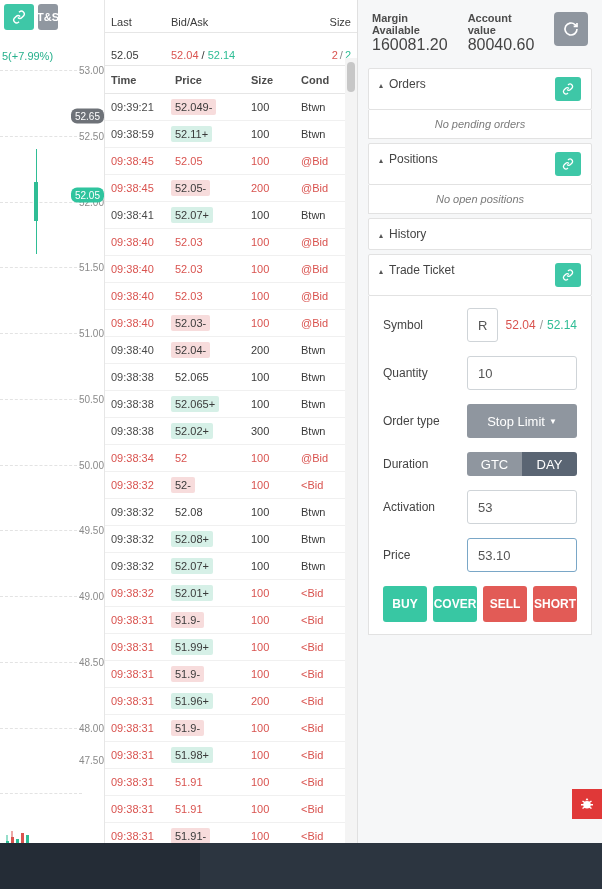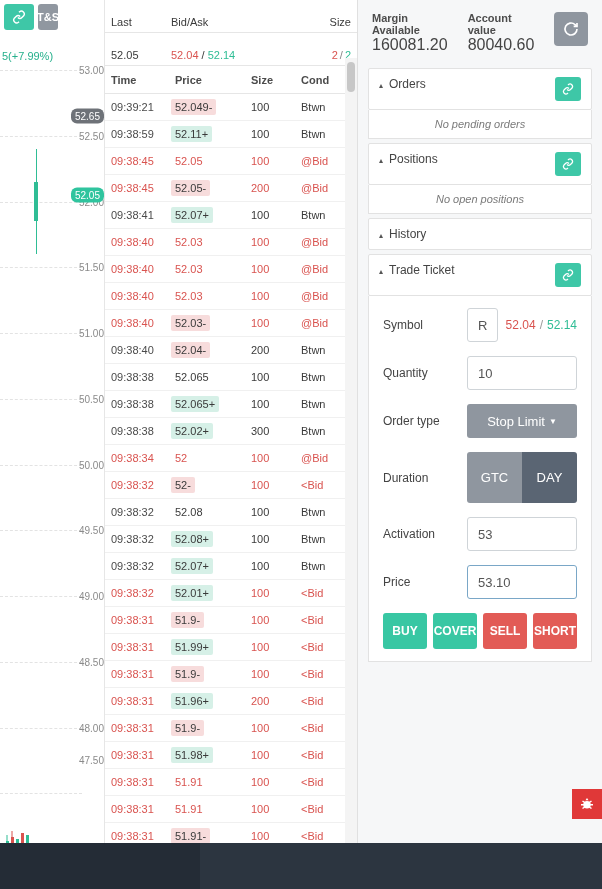--- a/index.html
+++ b/index.html
@@ -65,21 +65,21 @@
 .form-row .flab{ flex:0 0 84px; font-size:12px; color:#444;}
 .form-row .fctl{ flex:1;}
 .form-row input[type=text]{ width:100%; height:34px; border:1px solid #cfd4d8; border-radius:3px; padding:0 10px; font-size:13px; color:#555;}
 .form-row input.active{ border:1px solid #7aa7c7;}
 .bq { display:flex; gap:4px; font-size:12px; align-items:center; margin-left:8px;}
 .bq .b{color:#d9534f;} .bq .a{color:#2fbd95;} .bq .sep{color:#999;}
 
 .dropdown { width:100%; height:34px; background:#8f969f; color:#fff; border-radius:3px; display:flex; align-items:center; justify-content:center; font-size:13px; cursor:pointer;}
 .dropdown .car{font-size:8px; margin-left:4px;}
 
-.seg { display:flex; width:100%; height:51px; border-radius:3px; overflow:hidden;}
+.seg { display:flex; width:100%; height:24px; border-radius:3px; overflow:hidden;}
 .seg .opt{ flex:1; display:flex; align-items:center; justify-content:center; color:#fff; font-size:13px; cursor:pointer;}
 .seg .opt.off{background:#8f969f;}
 .seg .opt.on{background:#5a6573;}
 
 .btnrow{ display:flex; gap:6px; margin-top:4px;}
 .btnrow .ab{ flex:1; height:36px; border-radius:3px; color:#fff; display:flex; align-items:center; justify-content:center; font-size:12px; font-weight:600; cursor:pointer;}
 .ab.buy, .ab.cover{ background:#38c7a3;}
 .ab.sell, .ab.short{ background:#e25b56;}
 
 

